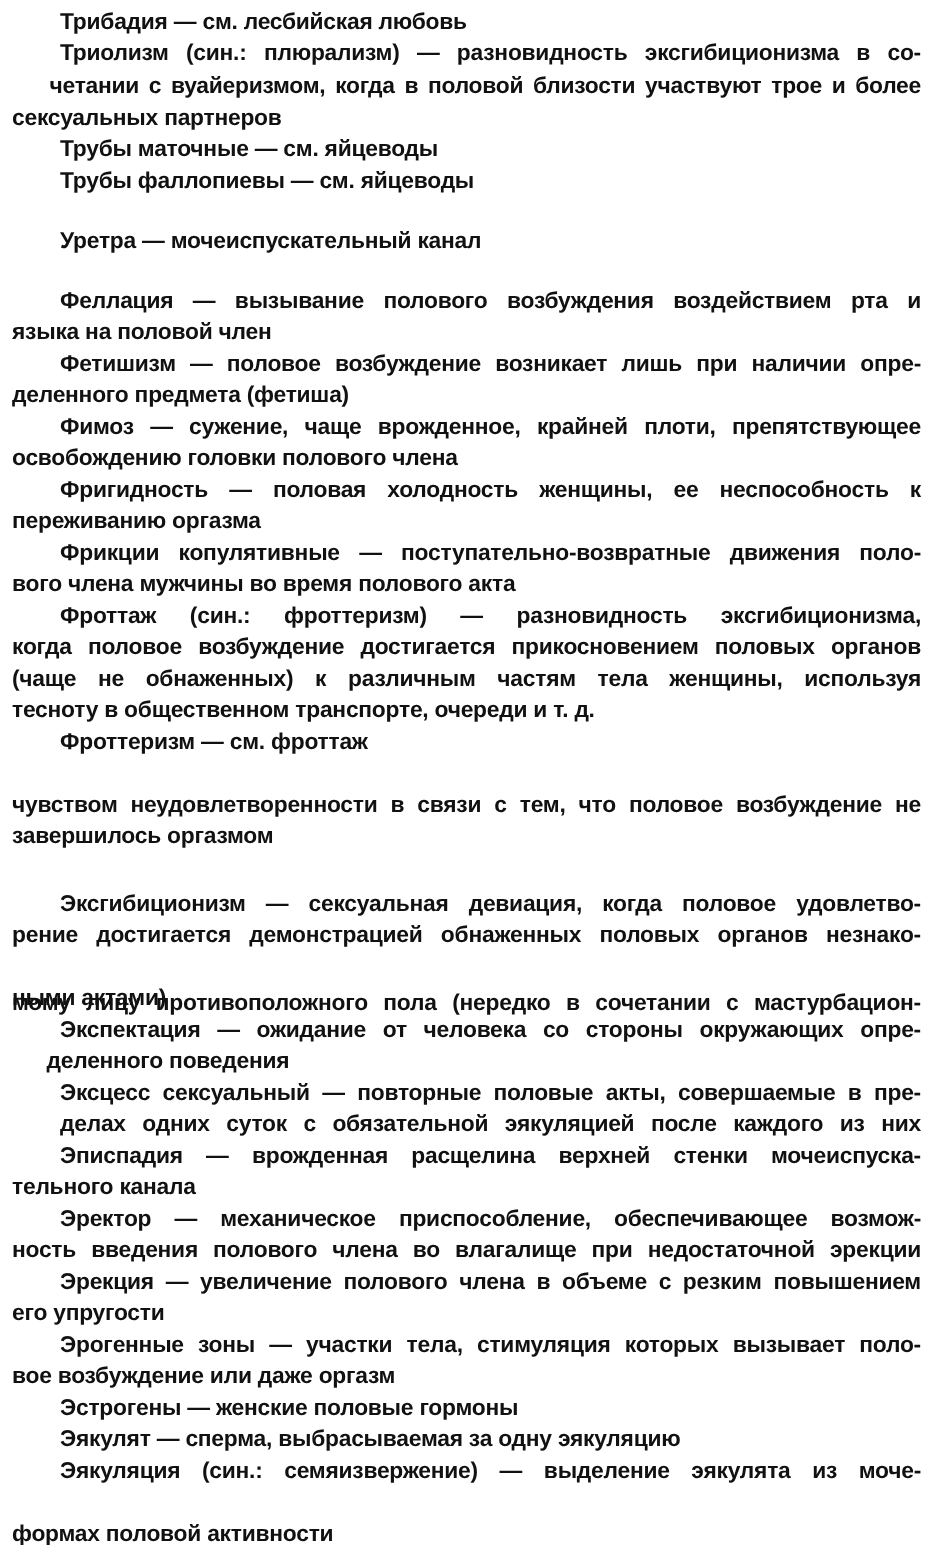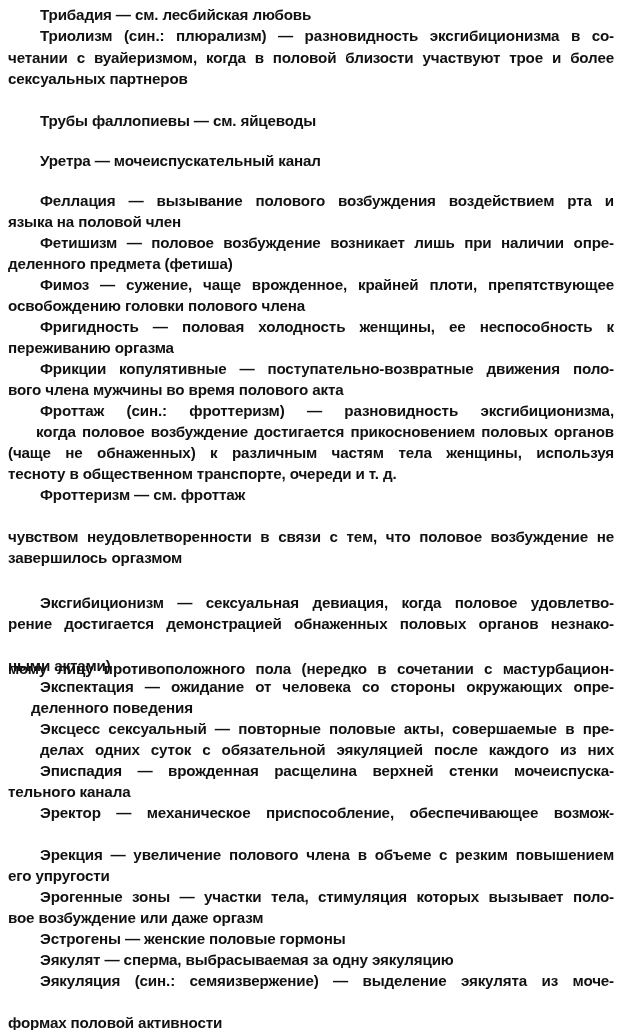--- a/index.html
+++ b/index.html
@@ -37,52 +37,54 @@
     }
     .line.indent { left: 40px; }
     .line.last { text-align-last: left; }
   </style>
 </head>
 <body>
 
 <div class="page" id="page">
     <div class="line indent last" style="top: 4px;">Трибадия — см. лесбийская любовь</div>
     <div class="line indent" style="top: 25px;">Триолизм (син.: плюрализм) — разновидность эксгибиционизма в со-</div>
-    <div class="line" style="top: 47px;">четании с вуайеризмом, когда в половой близости участвуют трое и более</div>
+    <div class="line" style="top: 47px; margin-left: 25px;">четании с вуайеризмом, когда в половой близости участвуют трое и более</div>
     <div class="line last" style="top: 68px;">сексуальных партнеров</div>
+    <div class="line indent last" style="top: 89px;">Трубы маточные — см. яйцеводы</div>
     <div class="line indent last" style="top: 150px;">Уретра — мочеиспускательный канал</div>
     <div class="line indent last" style="top: 110px;">Трубы фаллопиевы — см. яйцеводы</div>
     <div class="line indent" style="top: 190px;">Феллация — вызывание полового возбуждения воздействием рта и</div>
     <div class="line last" style="top: 211px;">языка на половой член</div>
     <div class="line indent" style="top: 232px;">Фетишизм — половое возбуждение возникает лишь при наличии опре-</div>
     <div class="line last" style="top: 253px;">деленного предмета (фетиша)</div>
     <div class="line indent" style="top: 274px;">Фимоз — сужение, чаще врожденное, крайней плоти, препятствующее</div>
     <div class="line last" style="top: 295px;">освобождению головки полового члена</div>
     <div class="line indent" style="top: 316px;">Фригидность — половая холодность женщины, ее неспособность к</div>
     <div class="line last" style="top: 337px;">переживанию оргазма</div>
     <div class="line indent" style="top: 358px;">Фрикции копулятивные — поступательно-возвратные движения поло-</div>
     <div class="line last" style="top: 379px;">вого члена мужчины во время полового акта</div>
     <div class="line indent" style="top: 400px;">Фроттаж (син.: фроттеризм) — разновидность эксгибиционизма,</div>
-    <div class="line" style="top: 421px; margin-left: 28px;">когда половое возбуждение достигается прикосновением половых органов</div>
+    <div class="line" style="top: 421px;">когда половое возбуждение достигается прикосновением половых органов</div>
     <div class="line" style="top: 442px;">(чаще не обнаженных) к различным частям тела женщины, используя</div>
     <div class="line last" style="top: 463px;">тесноту в общественном транспорте, очереди и т. д.</div>
     <div class="line indent last" style="top: 484px;">Фроттеризм — см. фроттаж</div>
     <div class="line" style="top: 526px;">чувством неудовлетворенности в связи с тем, что половое возбуждение не</div>
     <div class="line last" style="top: 547px;">завершилось оргазмом</div>
     <div class="line indent" style="top: 592px;">Эксгибиционизм — сексуальная девиация, когда половое удовлетво-</div>
     <div class="line" style="top: 613px;">рение достигается демонстрацией обнаженных половых органов незнако-</div>
     <div class="line" style="top: 634px; margin-top: 24px;">мому лицу противоположного пола (нередко в сочетании с мастурбацион-</div>
     <div class="line last" style="top: 655px;">ными актами)</div>
     <div class="line indent" style="top: 676px;">Экспектация — ожидание от человека со стороны окружающих опре-</div>
     <div class="line last" style="top: 697px; margin-left: 23px;">деленного поведения</div>
     <div class="line indent" style="top: 718px;">Эксцесс сексуальный — повторные половые акты, совершаемые в пре-</div>
     <div class="line" style="top: 739px; margin-left: 32px;">делах одних суток с обязательной эякуляцией после каждого из них</div>
     <div class="line indent" style="top: 760px;">Эписпадия — врожденная расщелина верхней стенки мочеиспуска-</div>
     <div class="line last" style="top: 781px;">тельного канала</div>
     <div class="line indent" style="top: 802px;">Эректор — механическое приспособление, обеспечивающее возмож-</div>
+    <div class="line" style="top: 823px;">ность введения полового члена во влагалище при недостаточной эрекции</div>
     <div class="line indent" style="top: 844px;">Эрекция — увеличение полового члена в объеме с резким повышением</div>
     <div class="line last" style="top: 865px;">его упругости</div>
     <div class="line indent" style="top: 886px;">Эрогенные зоны — участки тела, стимуляция которых вызывает поло-</div>
     <div class="line last" style="top: 907px;">вое возбуждение или даже оргазм</div>
     <div class="line indent last" style="top: 928px;">Эстрогены — женские половые гормоны</div>
     <div class="line indent last" style="top: 949px;">Эякулят — сперма, выбрасываемая за одну эякуляцию</div>
     <div class="line indent" style="top: 970px;">Эякуляция (син.: семяизвержение) — выделение эякулята из моче-</div>
     <div class="line last" style="top: 1012px;">формах половой активности</div>
   </div>
 

